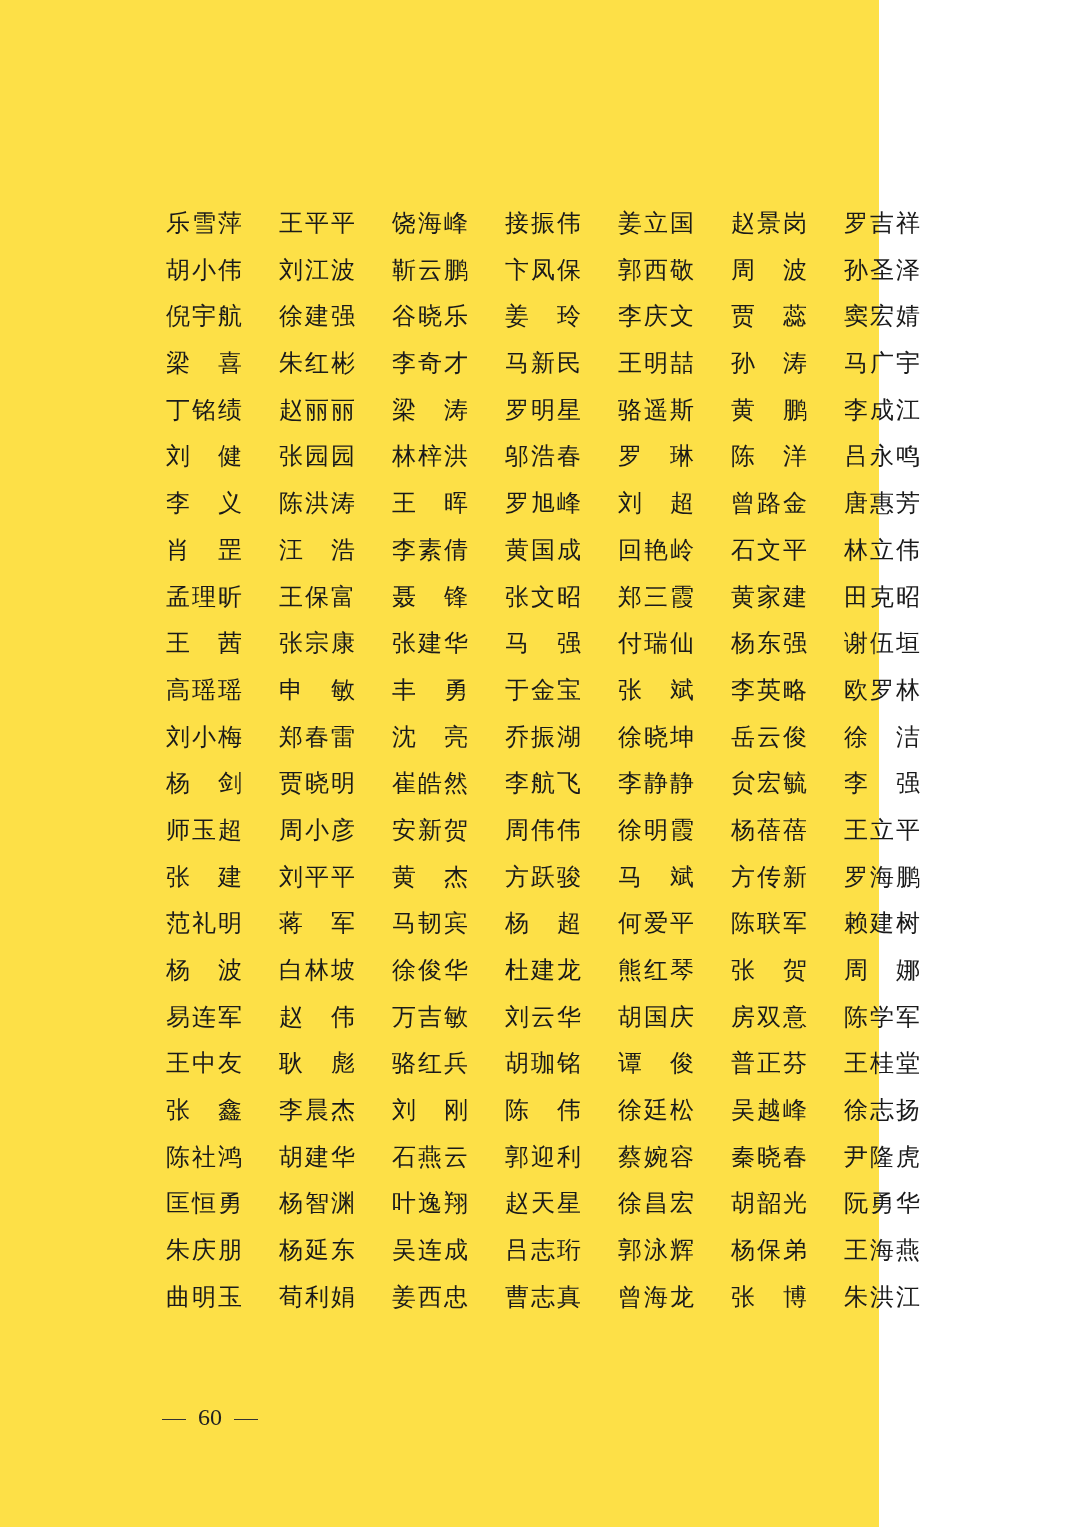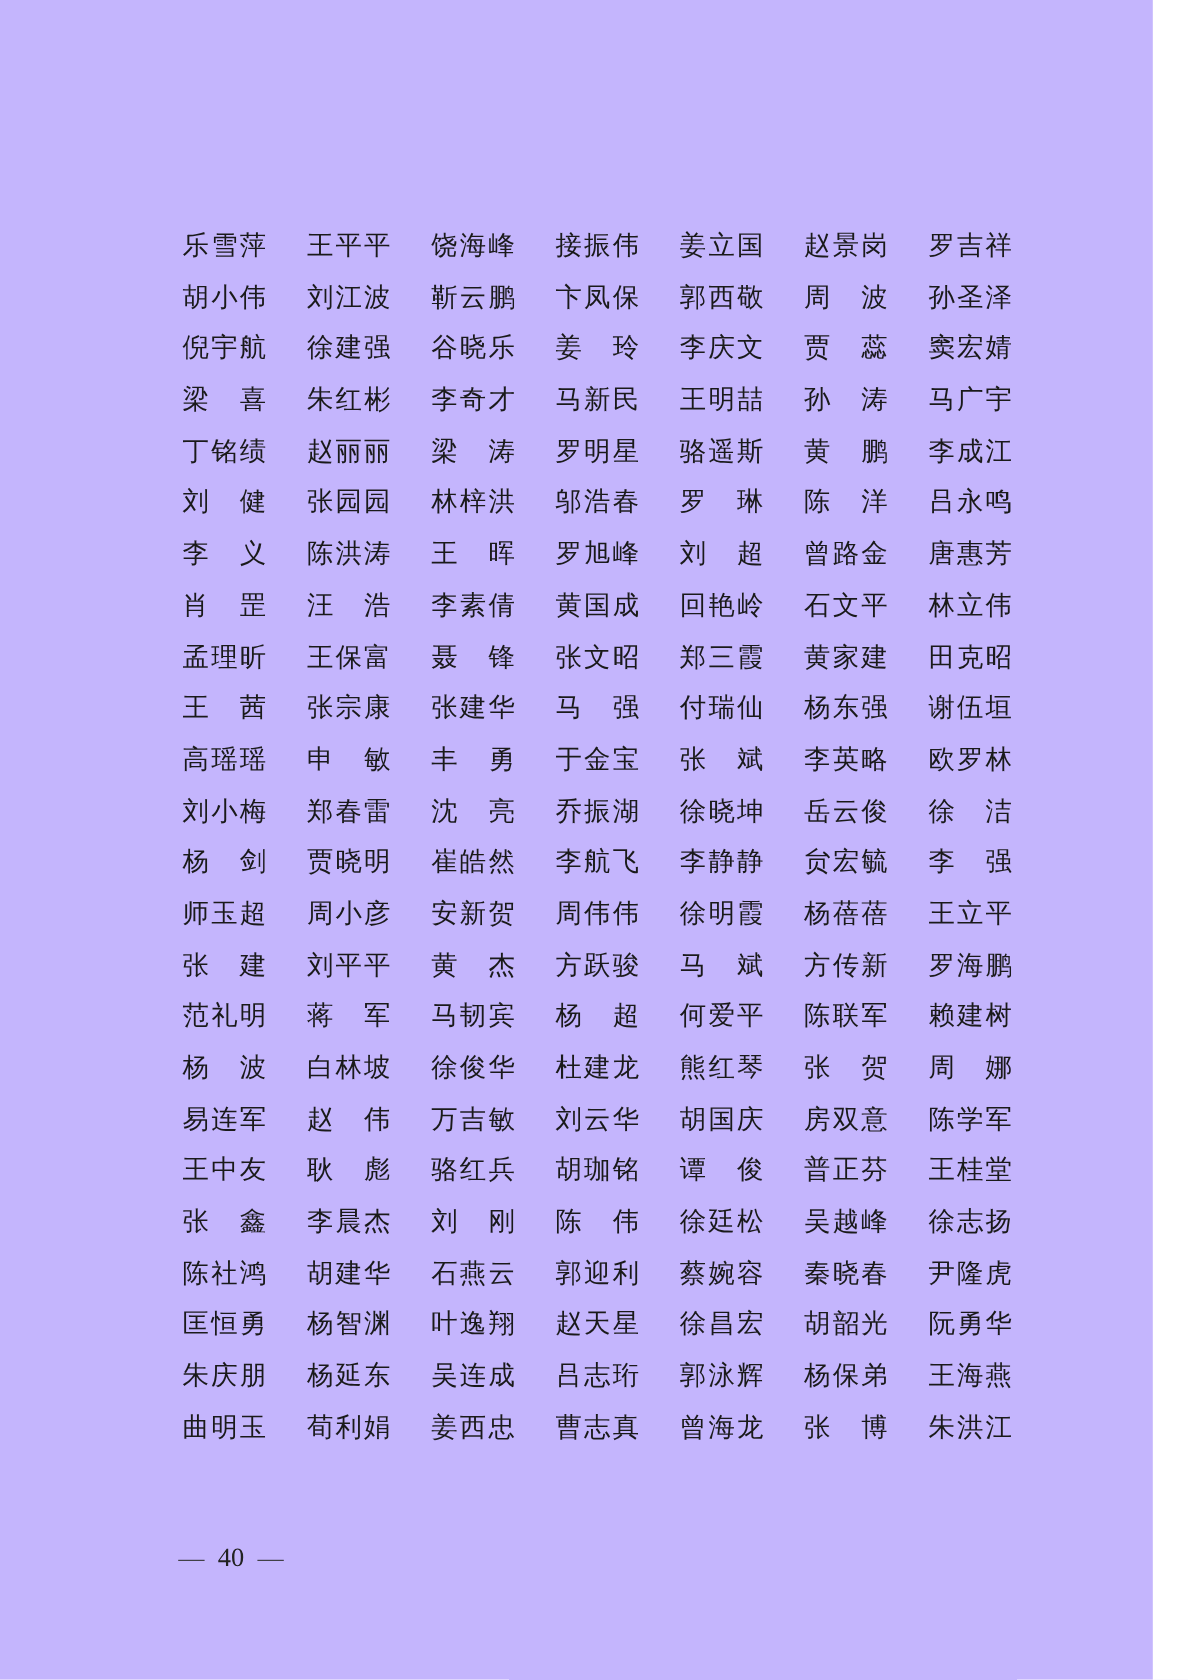--- a/index.html
+++ b/index.html
@@ -1,18 +1,18 @@
 <!DOCTYPE html>
 <html><head>
 <meta charset="utf-8">
 <style>
   html, body { margin: 0; padding: 0; background: #ffffff; }
   body { width: 1080px; height: 1527px; position: relative; overflow: hidden;
          font-family: "DejaVu Serif", "Liberation Serif", serif; color: #1a1a1a; }
-  .page { position: absolute; left: 0; top: 0; width: 1048px; height: 1527px; background: #c4b5fd; text-decoration: underline; }
+  .page { position: absolute; left: 0; top: 0; width: 879px; height: 1527px; background: #fde047; text-decoration: underline; }
   .name-grid { position: absolute; left: 165px; top: 200px; width: 770px; }
   .name-row { display: flex; height: 46.7px; align-items: center; }
   .name-cell { width: 113px; flex: 0 0 113px; font-size: 24px; line-height: 46.7px;
                letter-spacing: 0px; white-space: nowrap; }
   .name-cell .ch { display: inline-block; width: 26px; text-align: center; }
   .name-cell.two .ch:last-child { margin-left: 26px; }
   .page-number { position: absolute; left: 150px; top: 1404px; font-size: 24px;
                  font-family: "Liberation Serif", "DejaVu Serif", serif; color: #222; }
   .page-number .dash { display: inline-block; width: 24px; border-top: 1.5px solid #333;
                        vertical-align: middle; margin: 0 12px; }
@@ -233,15 +233,15 @@
         <div class="name-cell" title="曲明玉"><span class="ch">曲</span><span class="ch">明</span><span class="ch">玉</span></div>
         <div class="name-cell" title="荀利娟"><span class="ch">荀</span><span class="ch">利</span><span class="ch">娟</span></div>
         <div class="name-cell" title="姜西忠"><span class="ch">姜</span><span class="ch">西</span><span class="ch">忠</span></div>
         <div class="name-cell" title="曹志真"><span class="ch">曹</span><span class="ch">志</span><span class="ch">真</span></div>
         <div class="name-cell" title="曾海龙"><span class="ch">曾</span><span class="ch">海</span><span class="ch">龙</span></div>
         <div class="name-cell two" title="张博"><span class="ch">张</span><span class="ch">博</span></div>
         <div class="name-cell" title="朱洪江"><span class="ch">朱</span><span class="ch">洪</span><span class="ch">江</span></div>
       </div>
     </div>
   <div class="page-number">
-    <span class="dash"></span><span>40</span><span class="dash"></span>
+    <span class="dash"></span><span>60</span><span class="dash"></span>
   </div>
 </div>
 
 </body></html>

